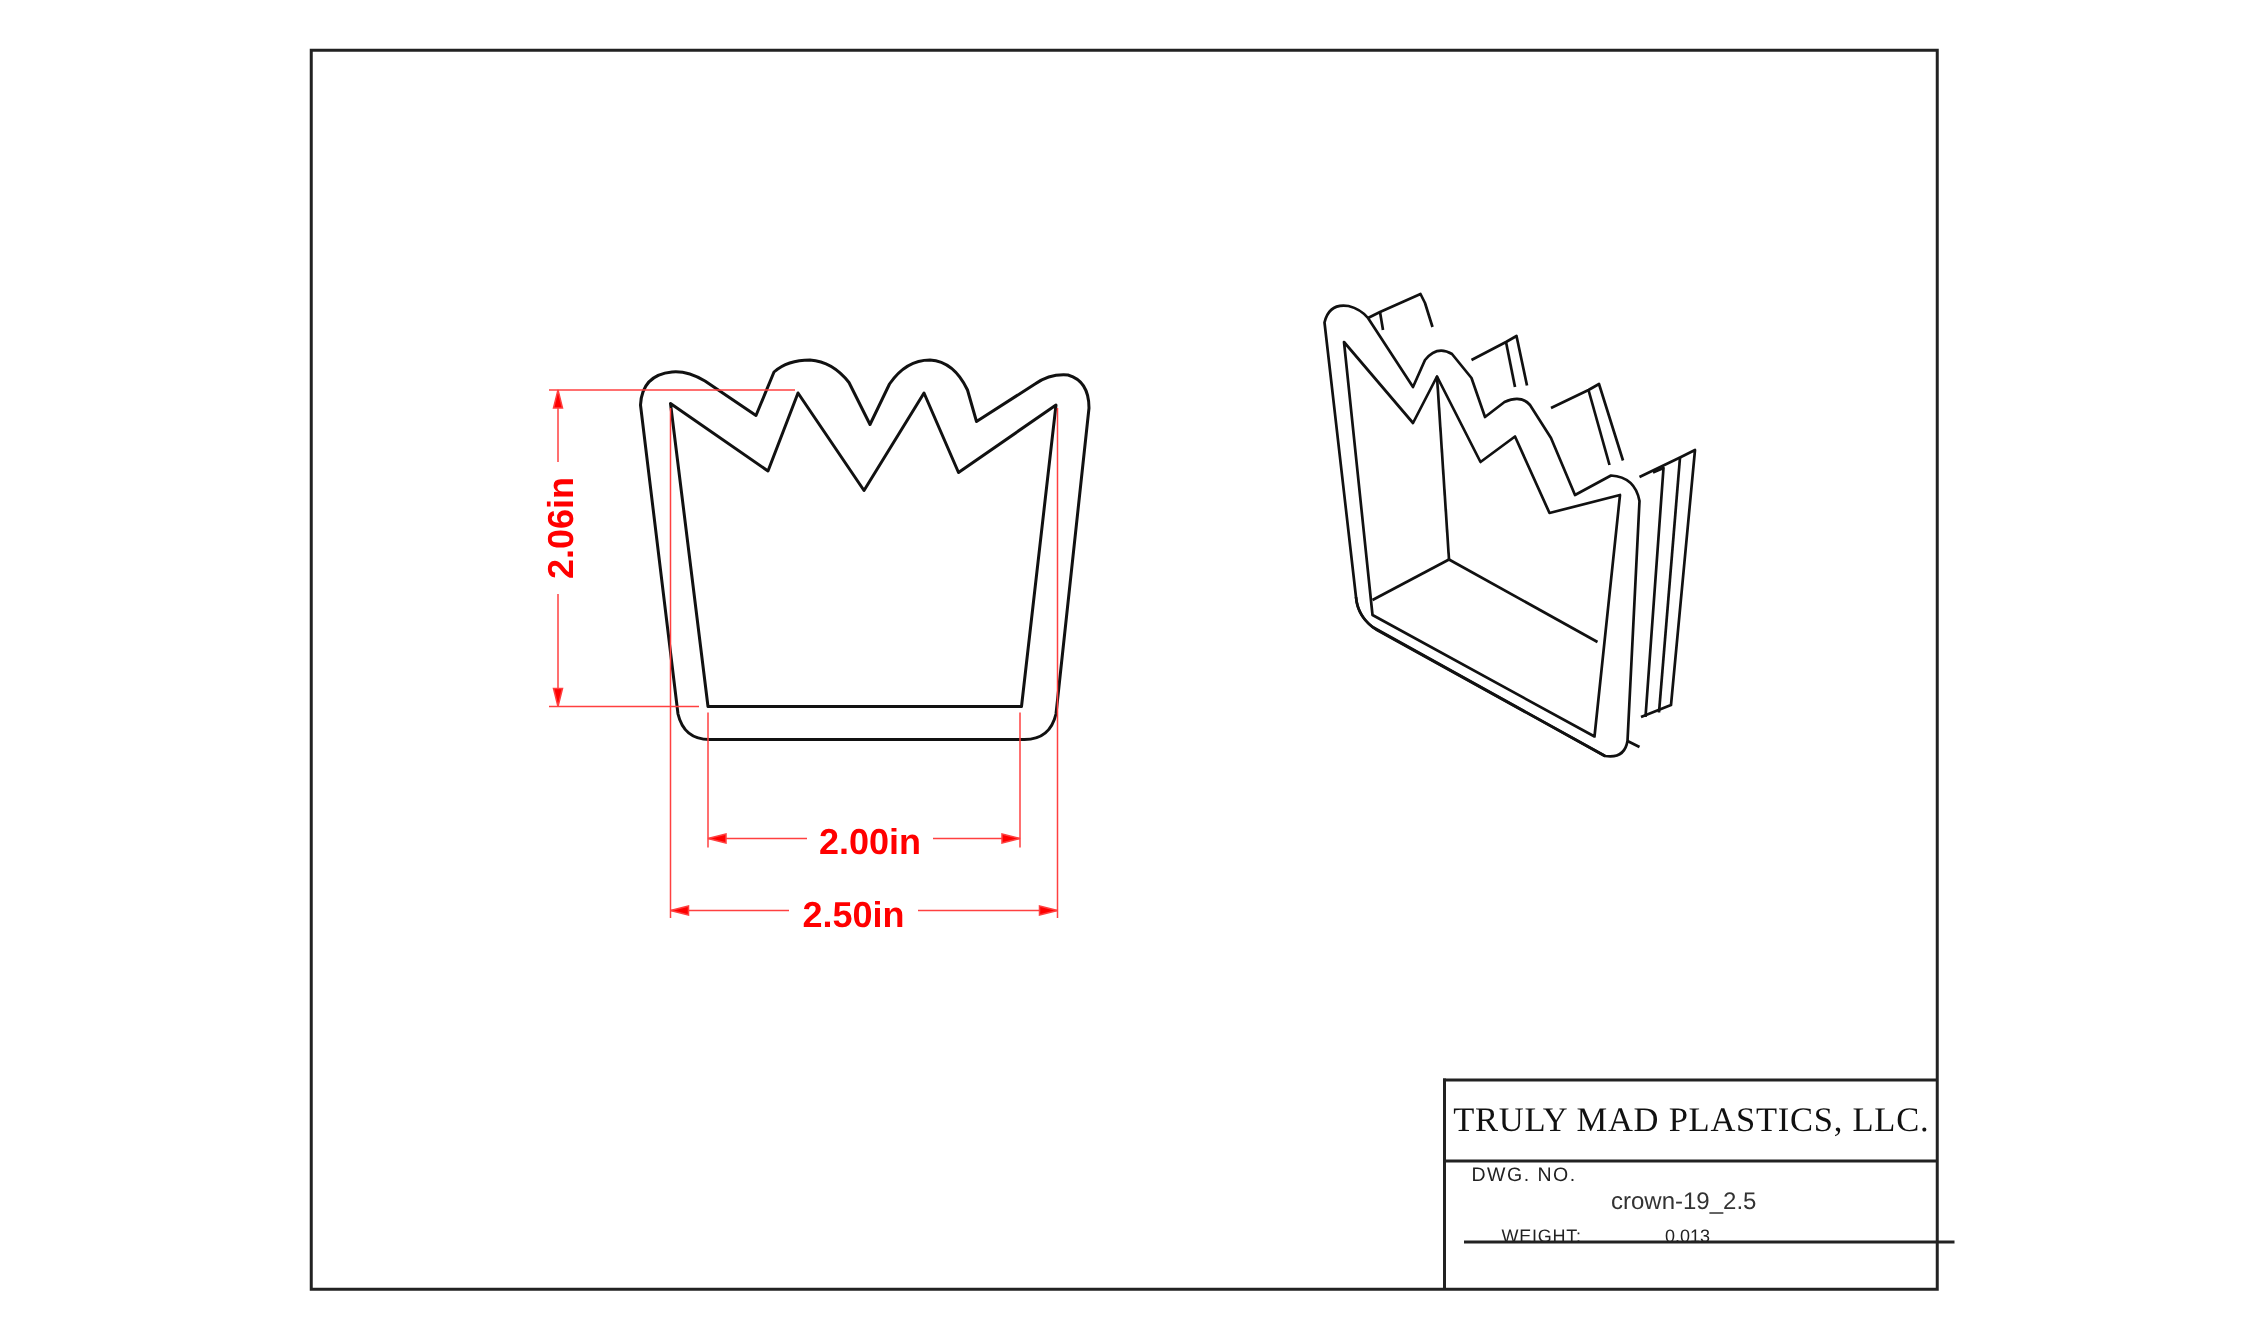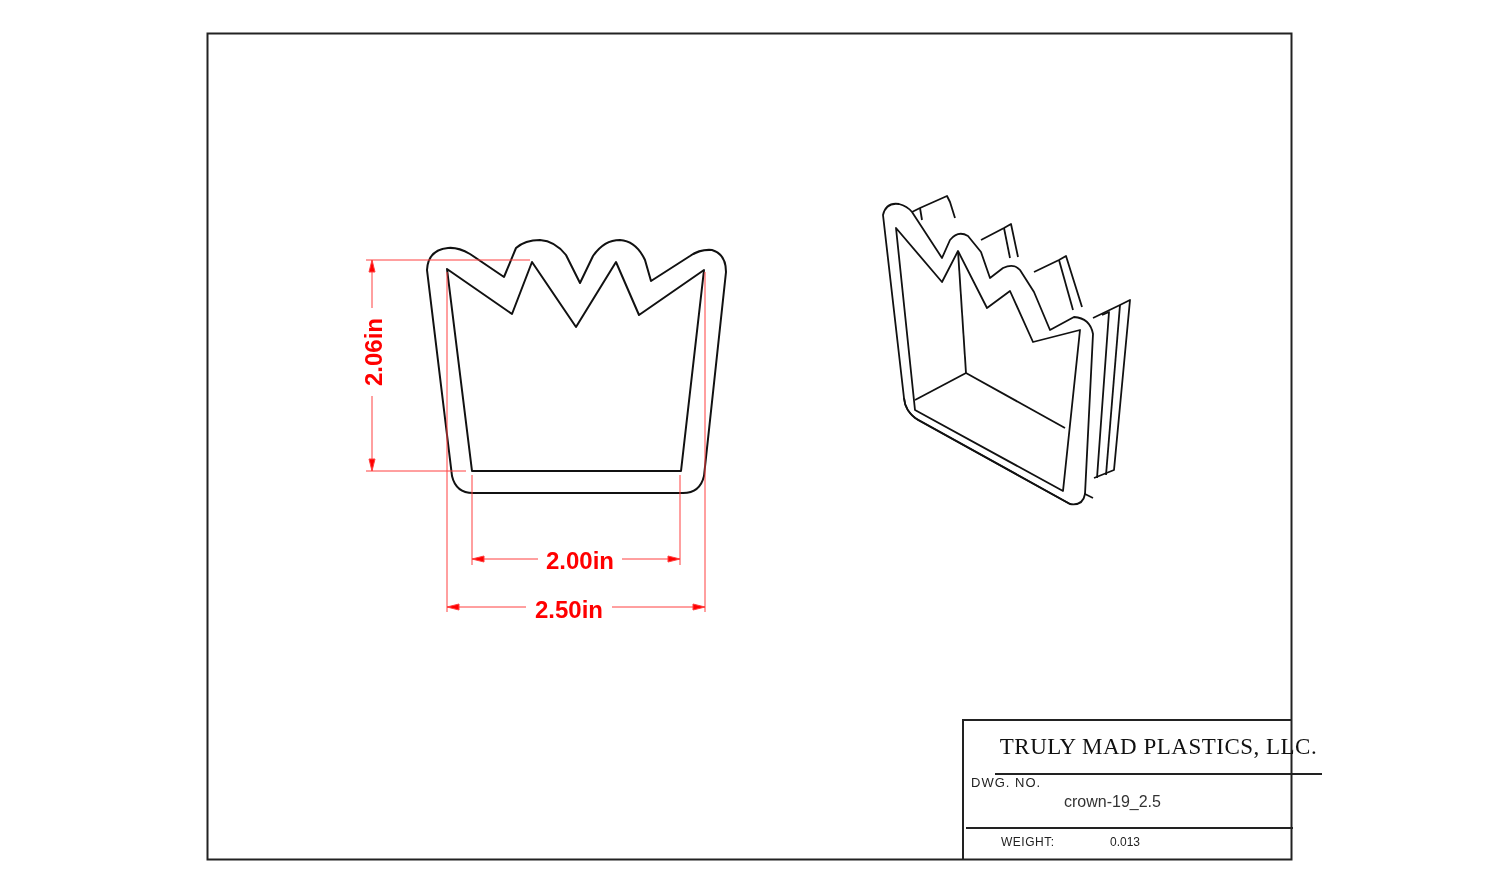--- a/index.html
+++ b/index.html
@@ -1,23 +1,23 @@
 <!DOCTYPE html>
 <html><head>
 <meta charset="utf-8">
 <style>
   html, body { margin: 0; padding: 0; background: #ffffff; }
   body { width: 1500px; height: 895px; position: relative; overflow: hidden; font-family: "Liberation Sans", sans-serif; }
   #sheet { position: absolute; left: 0; top: 0; width: 1500px; height: 895px; }
   .title-block { position: absolute; left: 962px; top: 719px; width: 329px; height: 140px; border-left: 2px solid #222; border-top: 2px solid #222; box-sizing: border-box; }
-  .tb-company { position: absolute; left: 0; top: 0; width: 100%; height: 52px; border-bottom: 2px solid #222; display: flex; align-items: center; justify-content: center; font-family: "Liberation Serif", serif; font-size: 23px; letter-spacing: 0.5px; color: #111; margin-left: 31px; }
-  .tb-dwg { position: absolute; left: 2px; top: 52px; width: 100%; height: 54px; border-bottom: 2px solid #222; }
+  .tb-company { position: absolute; left: 0; top: 0; width: 100%; height: 52px; border-bottom: 2px solid #222; display: flex; align-items: center; justify-content: center; font-family: "Liberation Serif", serif; font-size: 23px; letter-spacing: 0.5px; color: #111; }
+  .tb-dwg { position: absolute; left: 12px; top: 52px; width: 100%; height: 54px; border-bottom: 2px solid #222; }
   .tb-dwg-label { position: absolute; left: 5px; top: 2px; font-size: 13px; color: #222; letter-spacing: 1px; }
   .tb-dwg-value { position: absolute; left: 98px; top: 20px; font-size: 16px; color: #333; }
-  .tb-weight { position: absolute; left: 0; top: 106px; width: 100%; height: 32px; }
+  .tb-weight { position: absolute; left: 0; top: 88px; width: 100%; height: 32px; }
   .tb-weight-label { position: absolute; left: 37px; top: 8px; font-size: 12px; color: #222; letter-spacing: 0.5px; }
   .tb-weight-value { position: absolute; left: 146px; top: 8px; font-size: 12px; color: #222; }
   .dim-label { font-family: "Liberation Sans", sans-serif; font-weight: bold; font-size: 24px; fill: #ff0000; }
 </style>
 </head>
 <body>
 
 <div id="sheet">
 <svg width="1500" height="895" viewBox="0 0 1500 895" xmlns="http://www.w3.org/2000/svg">
 

